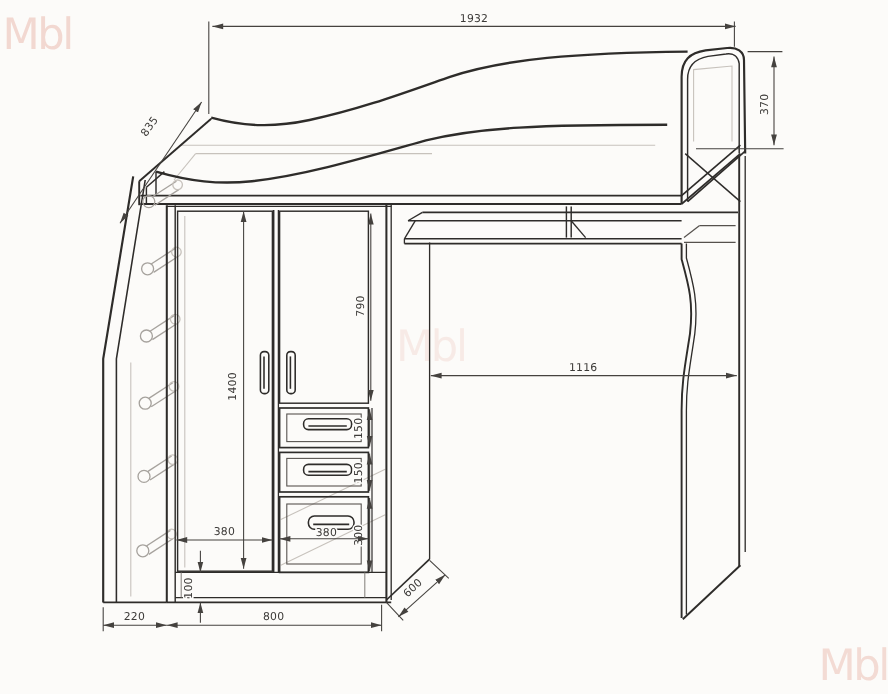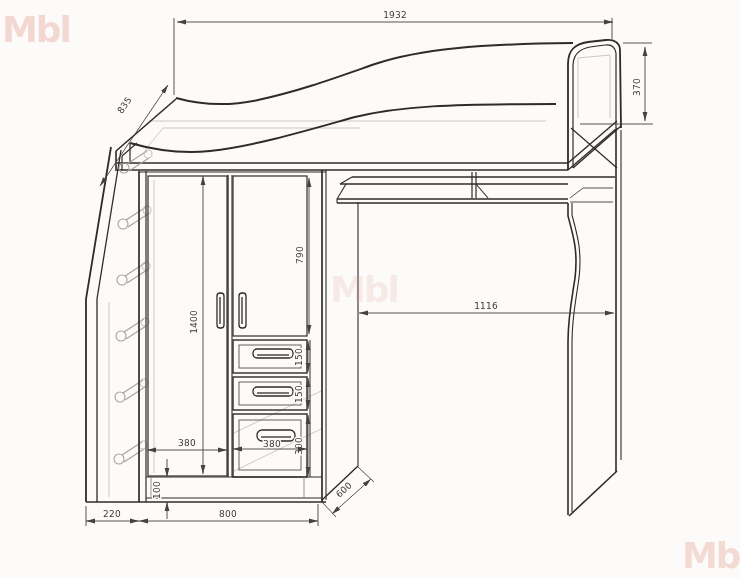--- a/index.html
+++ b/index.html
@@ -10,21 +10,21 @@
   }
   .stage{position:absolute;inset:0;}
   svg{display:block;}
   svg text{
     font-family:"DejaVu Sans","Liberation Sans",sans-serif;
     font-size:9px;fill:#3c3a38;
     stroke:#fcfbf9;stroke-width:2.6px;paint-order:stroke;
     letter-spacing:.2px;
   }
   .wm{
-    position:absolute;font-weight:700;font-size:36px;line-height:1;
+    position:absolute;font-weight:400;font-size:36px;line-height:1;
     color:#dd8a76;letter-spacing:-2px;white-space:nowrap;
     user-select:none;pointer-events:none;
   }
   .wm1{left:2px;top:12px;opacity:.30;}
   .wm2{left:330px;top:272px;opacity:.14;}
   .wm3{left:682px;top:538px;opacity:.28;}
 </style>
 </head>
 <body>
 

